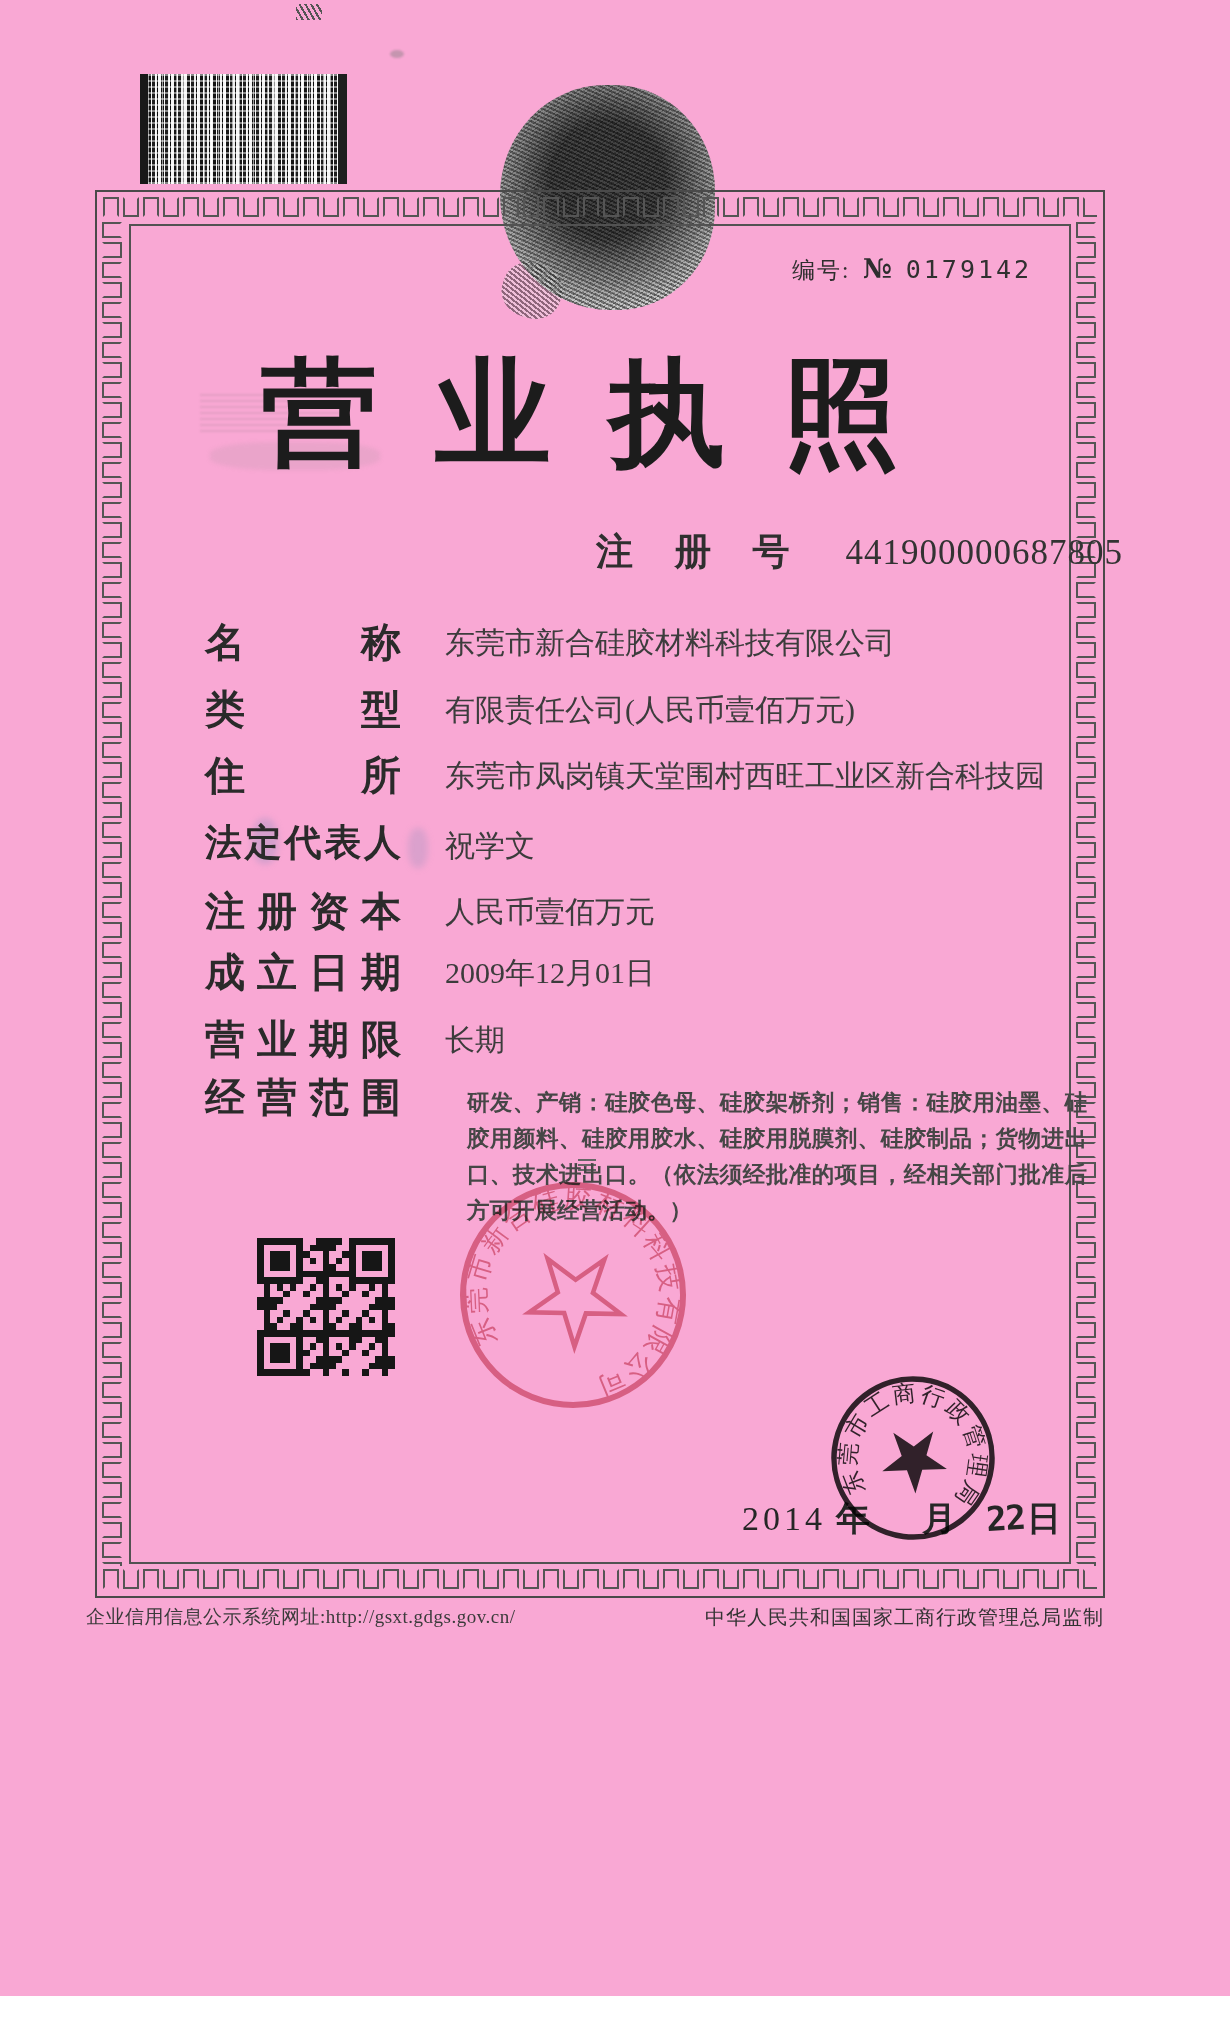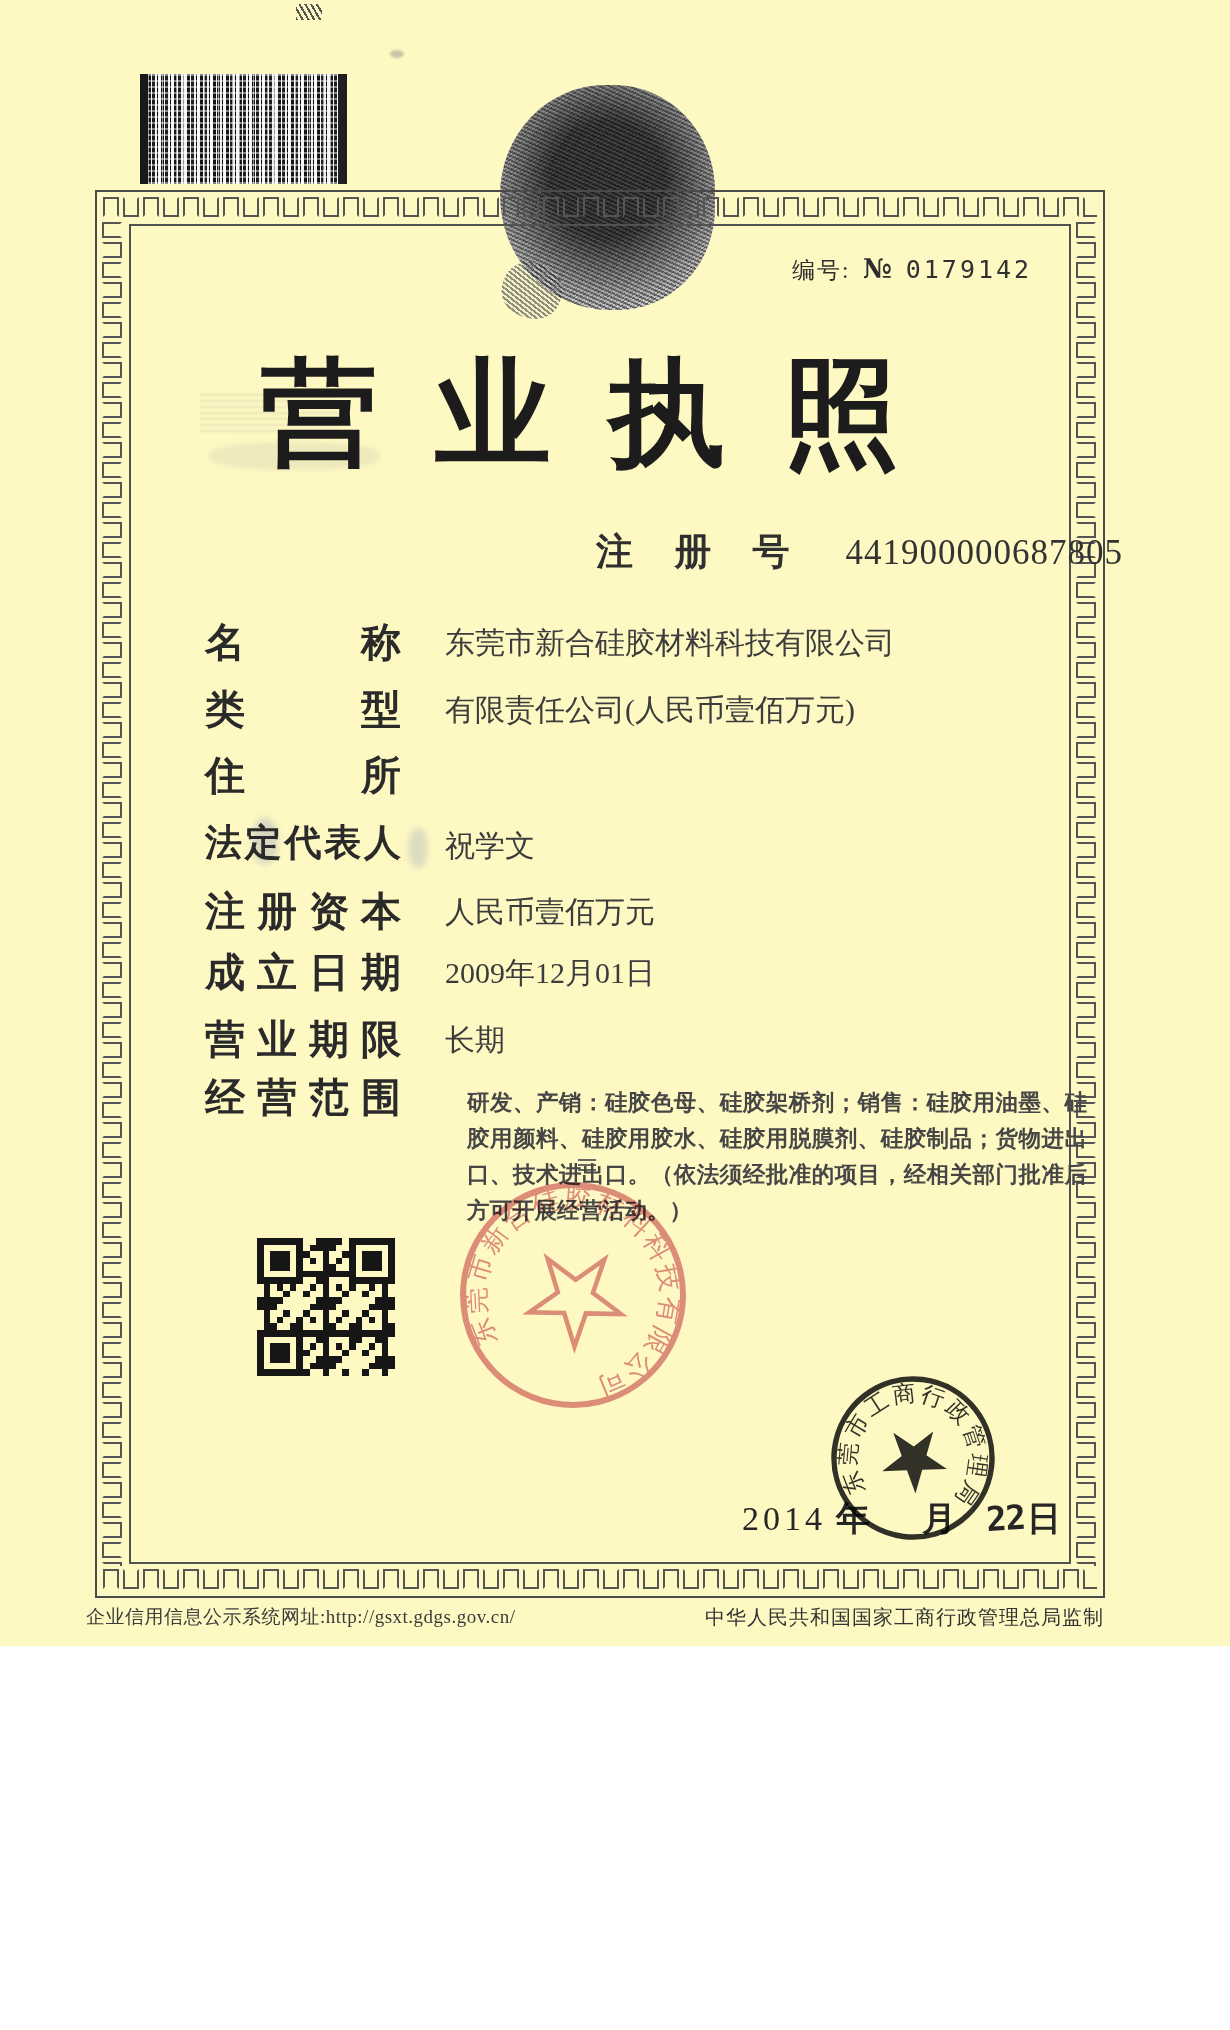--- a/index.html
+++ b/index.html
@@ -1,17 +1,17 @@
 <!DOCTYPE html>
 <html><head>
 <meta charset="utf-8">
 <title>Business License</title>
 <style>
   html,body{margin:0;padding:0;background:#fff;}
-  .canvas{position:relative;width:1230px;height:1646px;background:#fef9c3;overflow:hidden;
+  .canvas{position:relative;width:1230px;height:1996px;background:#f9a8d4;overflow:hidden;
           font-family:"Liberation Serif","DejaVu Serif",serif;color:#2b2b2b;}
 
   
   .barcode{position:absolute;left:140px;top:74px;width:190px;height:110px;
     background:
       repeating-linear-gradient(90deg, rgba(255,255,255,.55) 0 1px, transparent 1px 7px),
       repeating-linear-gradient(0deg, rgba(255,255,255,.45) 0 2px, transparent 2px 6px),
       repeating-linear-gradient(90deg, #191919 0 3px, #f2f2f2 3px 4px, #232323 4px 7px, #e8e8e8 7px 9px, #111 9px 10px, #eeeeee 10px 13px);
     border-left:8px solid #1d1d1d;border-right:9px solid #242424;filter:contrast(1.05);}
   .emblem{position:absolute;left:500px;top:85px;width:215px;height:225px;
@@ -380,20 +380,21 @@
           <span>类</span>
           <span>型</span>
         </div>
     <div class="field-value">有限责任公司(人民币壹佰万元)</div>
   </div>
       <div class="field-row" style="top: 748px;">
     <div class="field-label">
           <span>住</span>
           <span>所</span>
         </div>
+    <div class="field-value">东莞市凤岗镇天堂围村西旺工业区新合科技园</div>
   </div>
       <div class="field-row" style="top: 818px;">
     <div class="field-label tight">
           <span>法</span>
           <span>定</span>
           <span>代</span>
           <span>表</span>
           <span>人</span>
         </div>
     <div class="field-value">祝学文</div>

